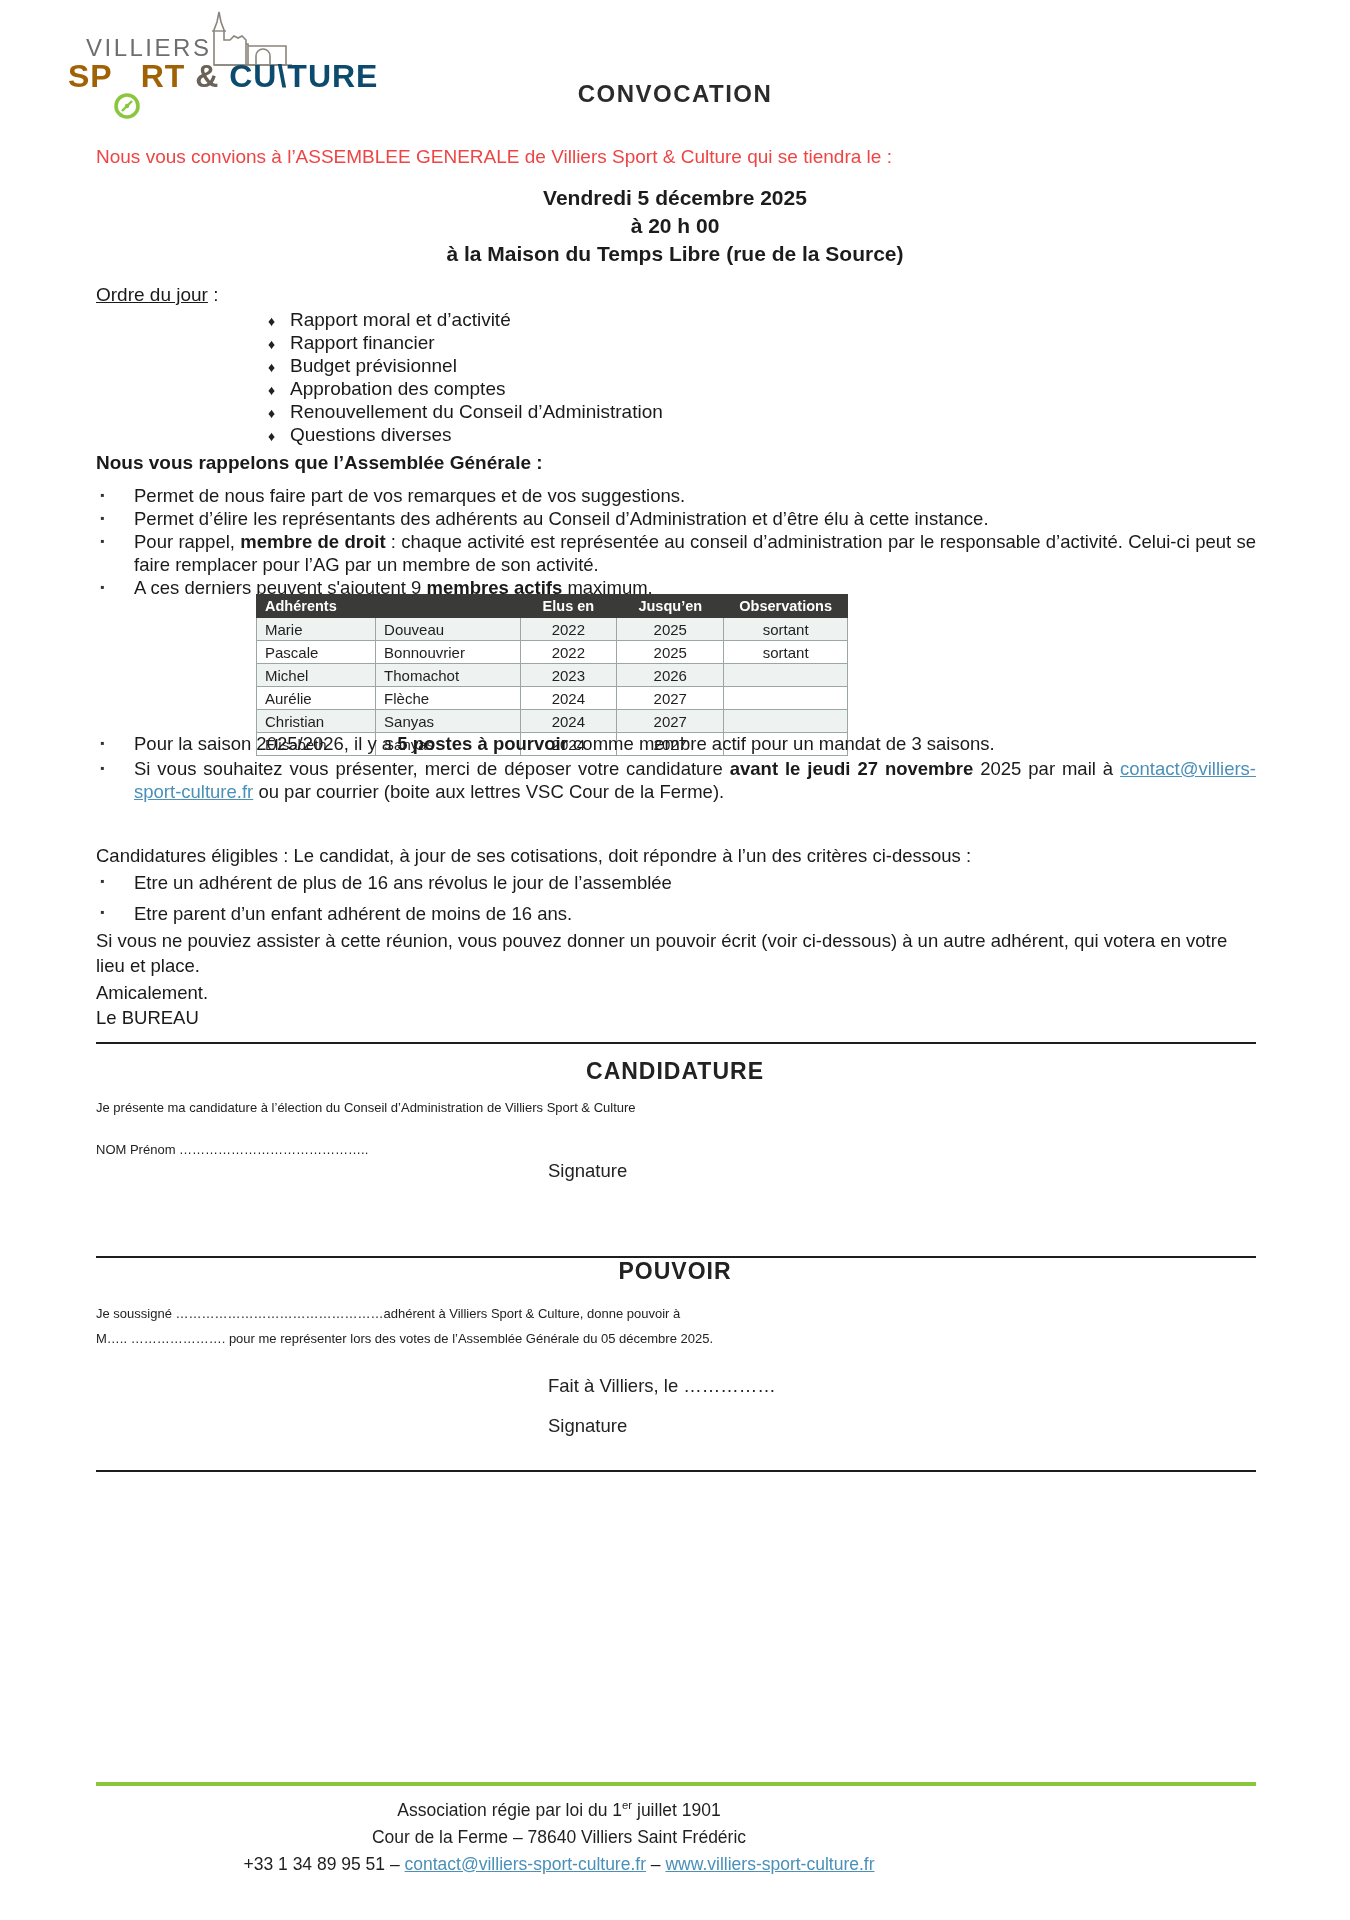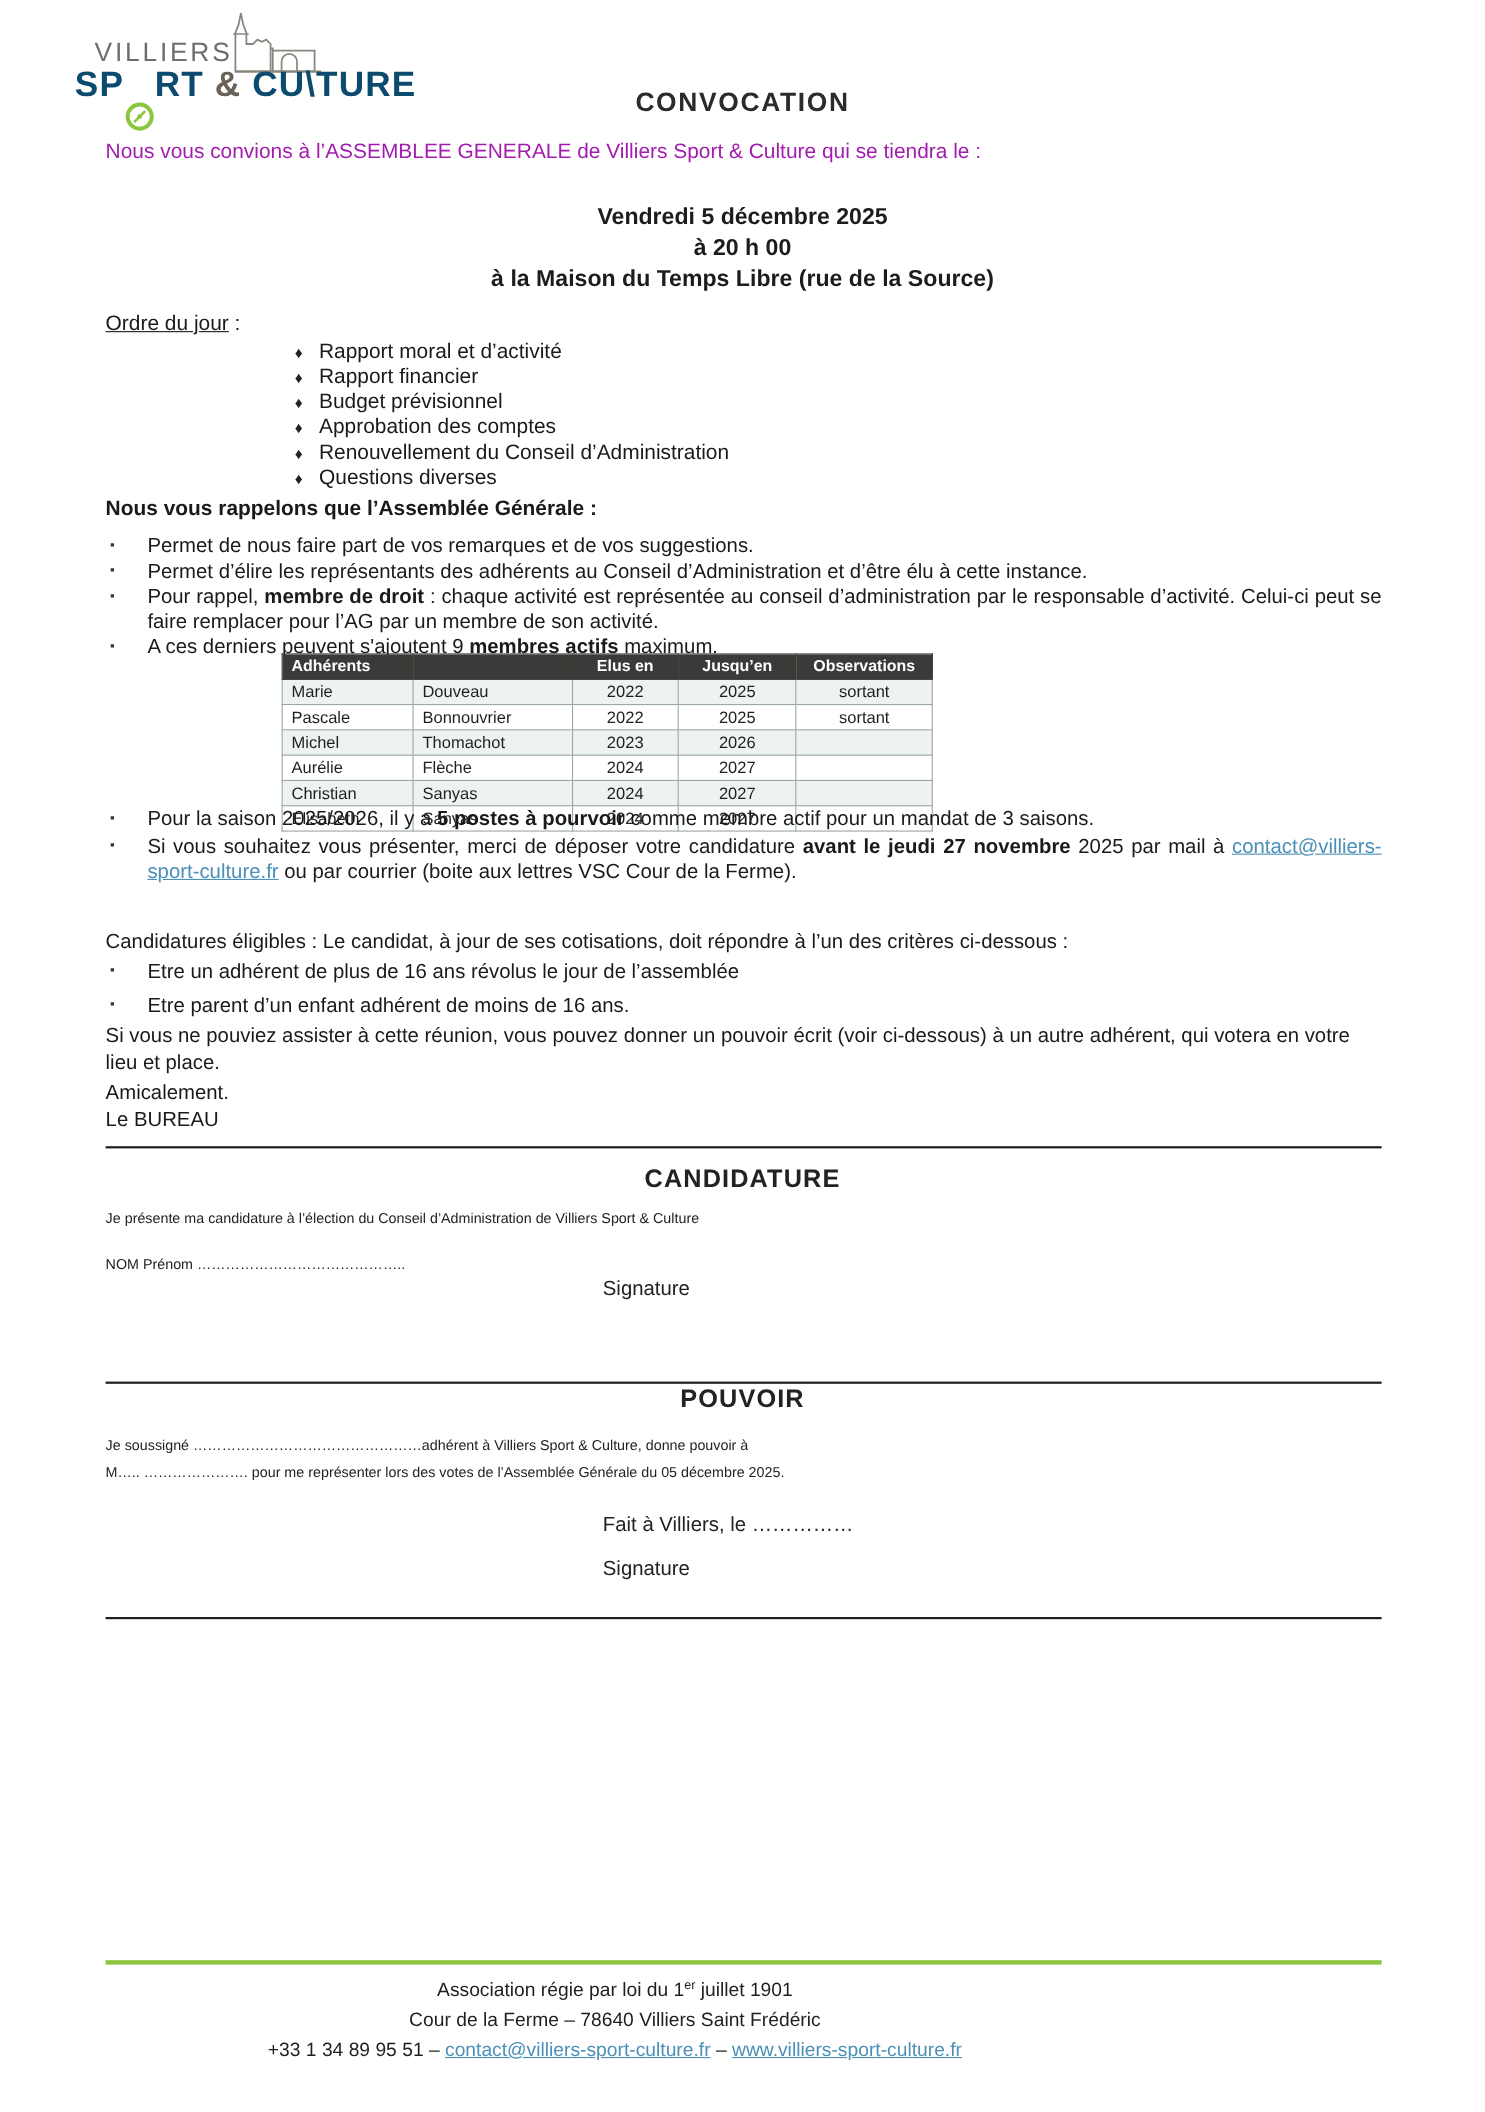--- a/index.html
+++ b/index.html
@@ -49,43 +49,43 @@
   }
   .logo-row2 {
     position: absolute;
     left: 0px;
     top: 50px;
     font-size: 32px;
     font-weight: bold;
     letter-spacing: 1px;
     white-space: nowrap;
   }
-  .logo-sport { color: #0c4a6e; }
+  .logo-sport { color: #a16207; }
   .logo-amp { color: #6b6257; }
   .logo-culture { color: #0c4a6e; text-align: center; }
 
   
   .title-main {
     position: absolute;
     left: 0;
     top: 80px;
     width: 1350px;
     text-align: center;
     font-size: 24px;
     font-weight: bold;
     letter-spacing: 1.5px;
     color: #2b2b2b;
   }
   .intro {
     position: absolute;
     left: 96px;
-    top: 128px;
+    top: 146px;
     width: 1160px;
     font-size: 19px;
-    color: #a21caf;
+    color: #ef4444;
   }
   .meeting-block {
     position: absolute;
     left: 0;
     top: 184px;
     width: 1350px;
     text-align: center;
     font-size: 21px;
     font-weight: bold;
     line-height: 28px;

